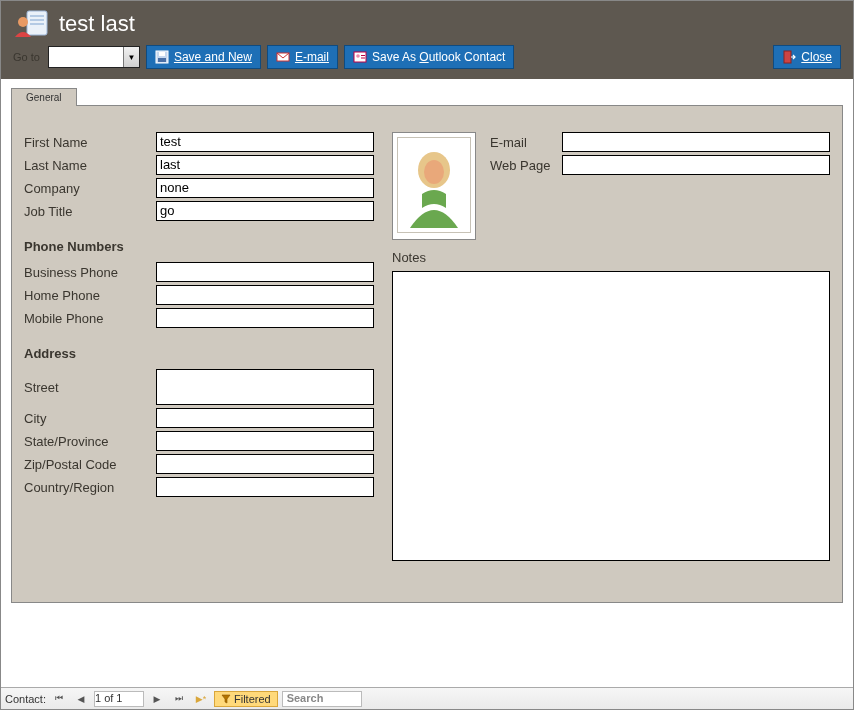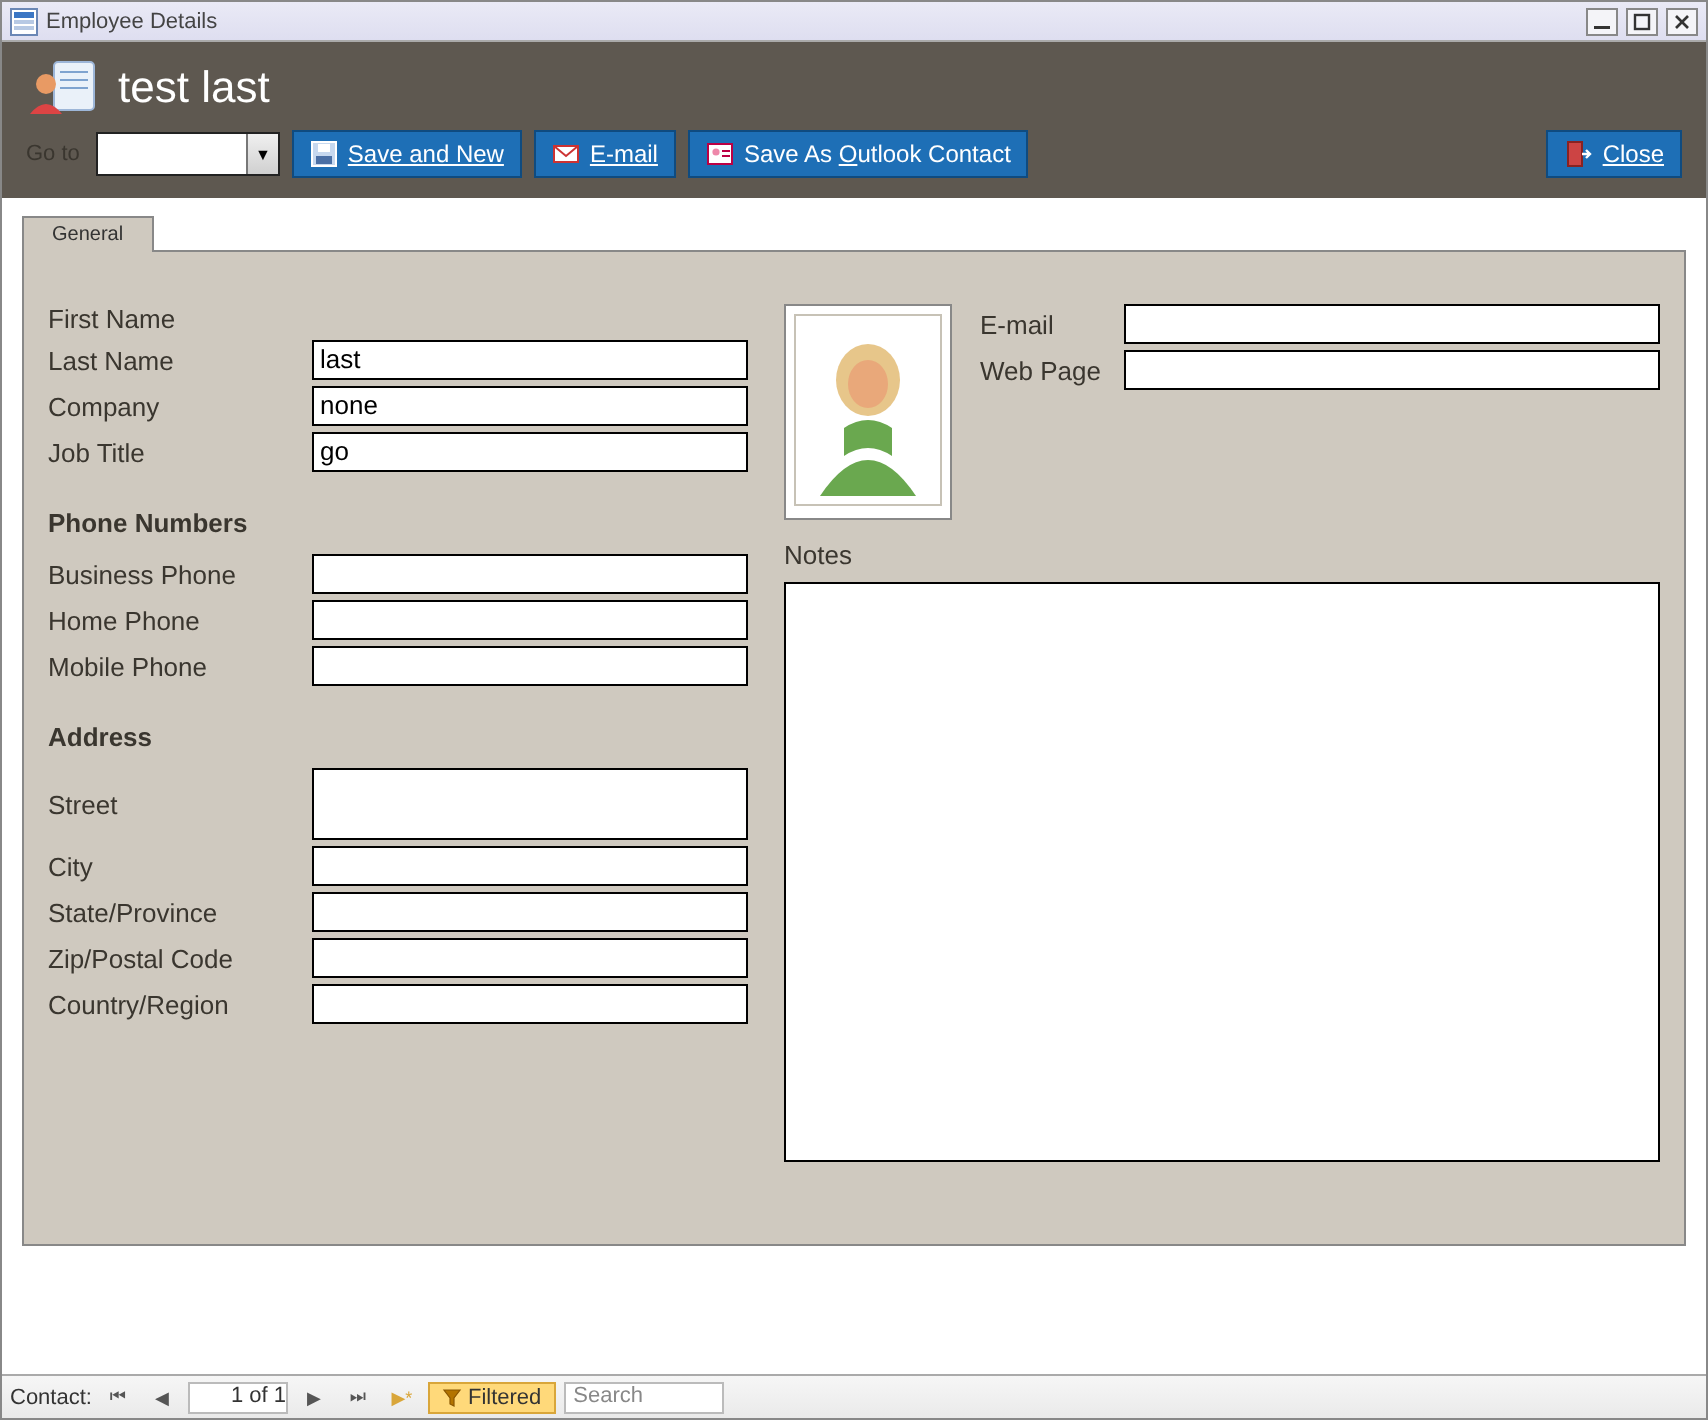--- a/index.html
+++ b/index.html
@@ -223,72 +223,45 @@
     width: 18px; height: 16px;
     display: inline-flex; align-items: center; justify-content: center;
     border: 1px solid transparent;
     font-size: 9px;
     color: #555;
   }
   .rec-box {
     width: 50px; height: 16px;
     background: #fff;
     border: 1px solid #bbb;
-    text-align: right;
+    text-align: left;
   }
   .filter-pill {
     background: #ffd97a;
     border: 1px solid #d9a63a;
     padding: 0 6px;
     height: 16px;
     display: inline-flex; align-items: center;
     gap: 3px;
   }
   .search-box {
     width: 80px; height: 16px;
     background: #fff;
     border: 1px solid #bbb;
     padding: 0 4px;
     color: #888;
+    font-weight: bold;
   }
   svg { display: block; }
 </style>
 </head>
 <body>
 
 <div class="window">
 
-  <div class="titlebar">
-    <span class="form-icon">
-      <svg width="10" height="10" viewBox="0 0 10 10">
-          <rect x="0" y="0" width="10" height="3" fill="#3b76c4"></rect>
-          <rect x="0" y="4" width="10" height="2" fill="#b7c9e4"></rect>
-          <rect x="0" y="7" width="10" height="2" fill="#b7c9e4"></rect>
-        </svg>
-    </span>
-    <span>Employee Details</span>
-    <div class="wincontrols">
-      <div class="winbtn">
-        <svg width="10" height="10" viewBox="0 0 10 10">
-            <rect x="1" y="7" width="8" height="1.5" fill="#333"></rect>
-          </svg>
-      </div>
-      <div class="winbtn">
-        <svg width="10" height="10" viewBox="0 0 10 10">
-            <rect x="1.5" y="1.5" width="7" height="7" fill="none" stroke="#333" stroke-width="1.2"></rect>
-          </svg>
-      </div>
-      <div class="winbtn">
-        <svg width="10" height="10" viewBox="0 0 10 10">
-            <line x1="2" y1="2" x2="8" y2="8" stroke="#333" stroke-width="1.3"></line>
-            <line x1="8" y1="2" x2="2" y2="8" stroke="#333" stroke-width="1.3"></line>
-          </svg>
-      </div>
-    </div>
-  </div>
 
   <div class="header">
     <div class="header-title-row">
       <span class="header-icon">
         <svg width="36" height="30" viewBox="0 0 36 30">
           <rect x="14" y="2" width="20" height="24" rx="2" fill="#eaf1f9" stroke="#9db6d8"></rect>
           <line x1="17" y1="7" x2="31" y2="7" stroke="#7fa3cf"></line>
           <line x1="17" y1="11" x2="31" y2="11" stroke="#7fa3cf"></line>
           <line x1="17" y1="15" x2="31" y2="15" stroke="#7fa3cf"></line>
           <circle cx="10" cy="13" r="5" fill="#e89a64"></circle>
@@ -350,20 +323,21 @@
     <div class="tab-container">
       <div class="tabs-row">
         <div class="tab">General</div>
       </div>
       <div class="tab-body">
         <div class="two-col">
 
           <div class="left-col">
             <div class="field-row">
               <div class="field-label">First Name</div>
+              <div class="field-input">test</div>
             </div>
             <div class="field-row">
               <div class="field-label">Last Name</div>
               <div class="field-input">last</div>
             </div>
             <div class="field-row">
               <div class="field-label">Company</div>
               <div class="field-input">none</div>
             </div>
             <div class="field-row">

